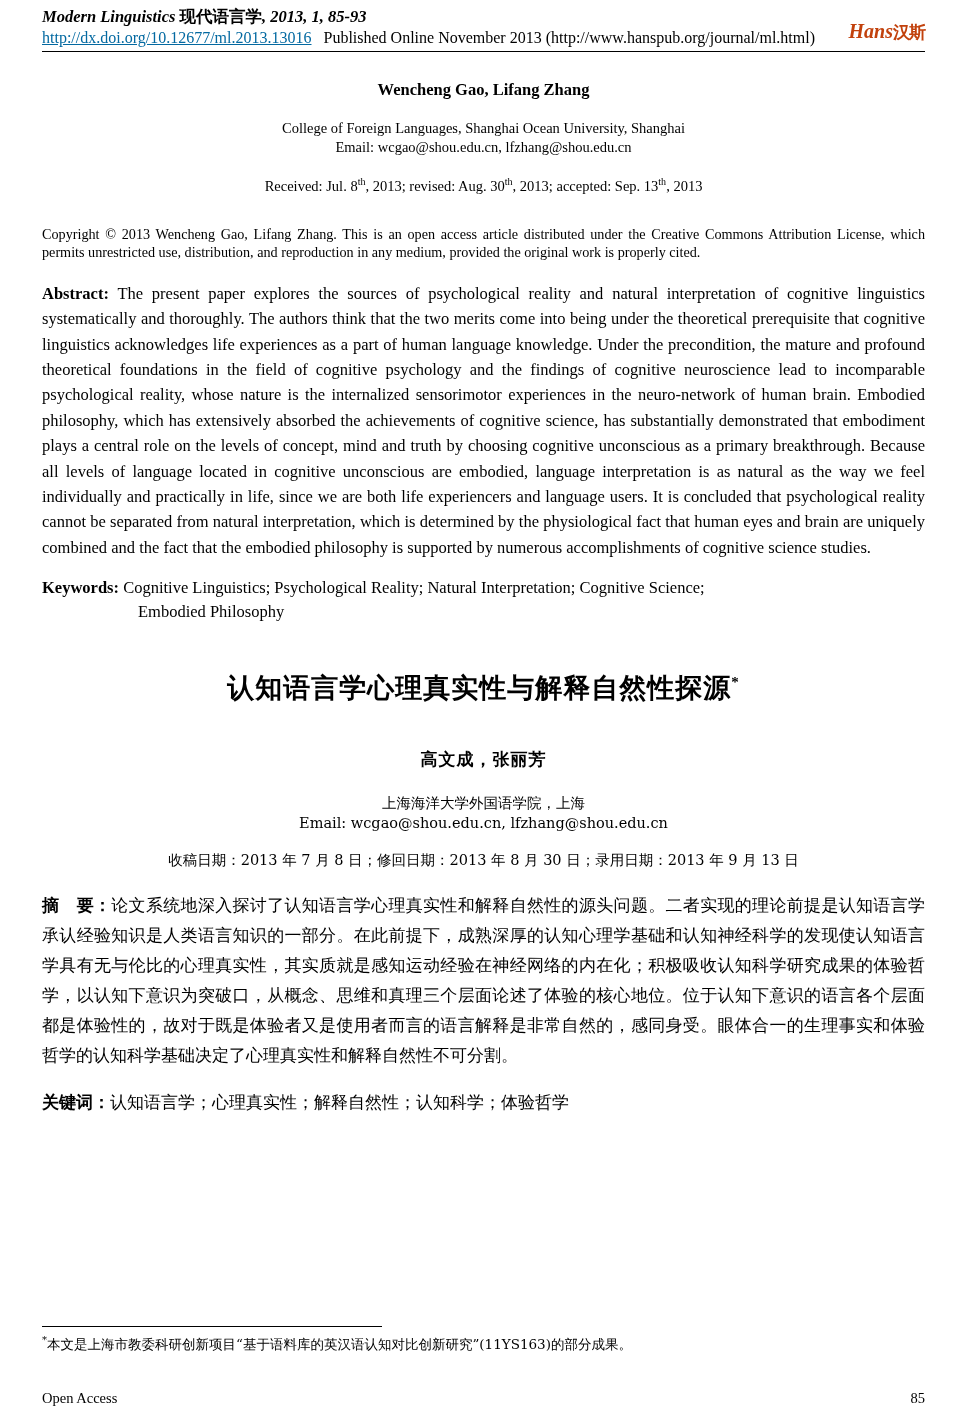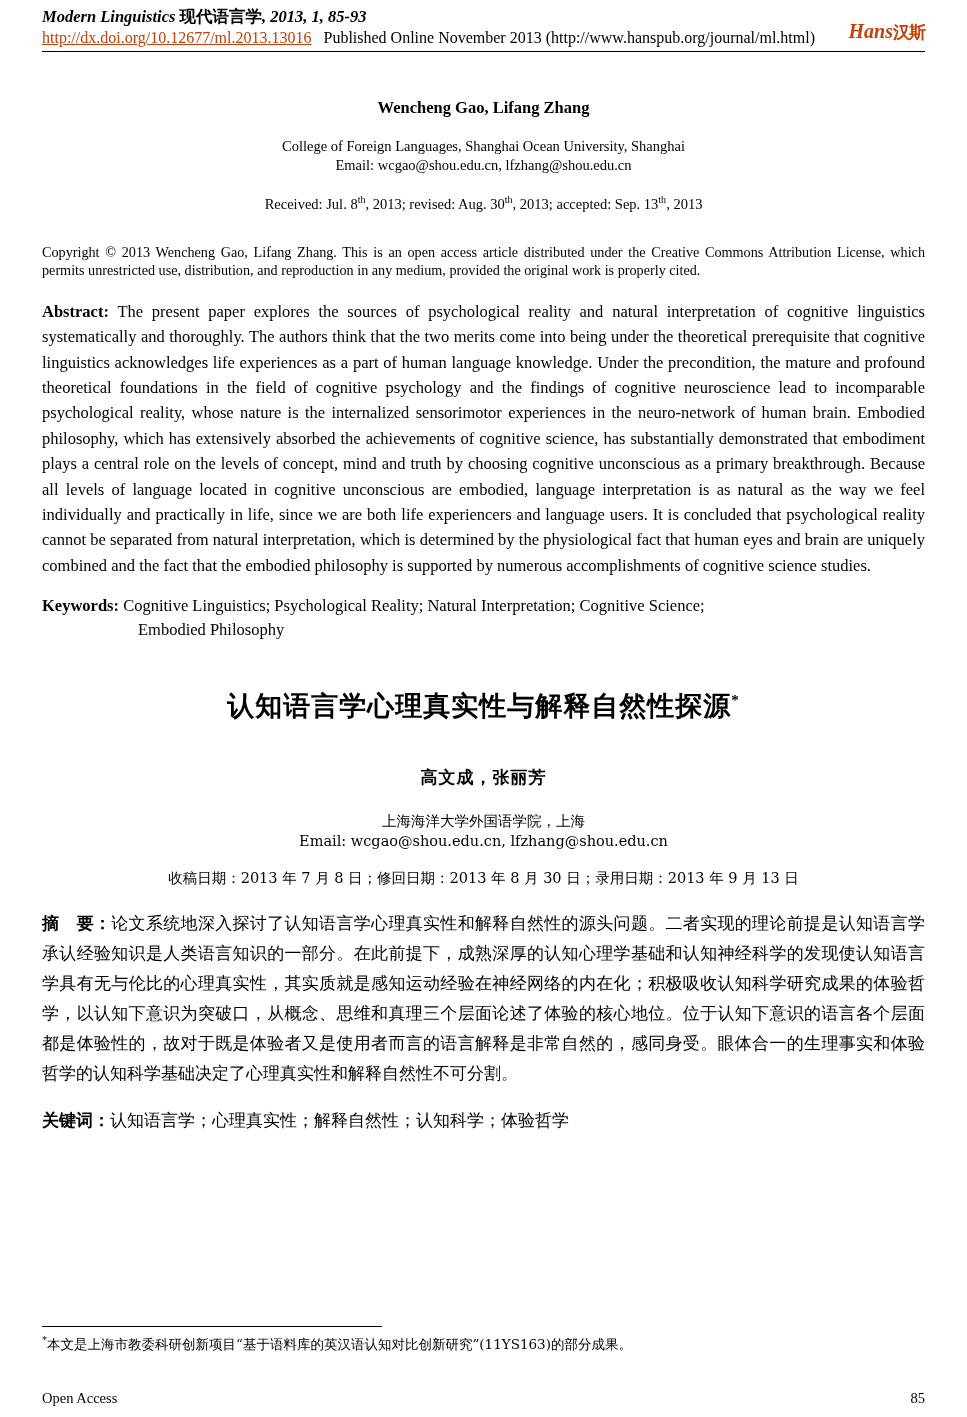--- a/index.html
+++ b/index.html
@@ -33,21 +33,21 @@
   }
   .hdr-line1 .cn {
     font-style: normal;
   }
   .hdr-line2 {
     font-size: 16px;
     line-height: 20px;
     margin-top: 1px;
   }
   .doi {
-    color: #c2410c;
+    color: #0369a1;
   }
   .hdr-line2 .pub {
     margin-left: 12px;
   }
   .hdr-rule {
     border: none;
     border-top: 1px solid #000;
     margin: 3px 0 0 0;
   }
   .brand {
@@ -79,21 +79,21 @@
   .title sup {
     font-size: 16px;
     font-weight: bold;
     vertical-align: super;
   }
 
   .authors {
     text-align: center;
     font-size: 16.5px;
     font-weight: bold;
-    margin-top: 46px;
+    margin-top: 28px;
   }
   .affil {
     text-align: center;
     font-size: 14.5px;
     line-height: 19px;
     margin-top: 19px;
   }
   .dates {
     text-align: center;
     font-size: 14.5px;

